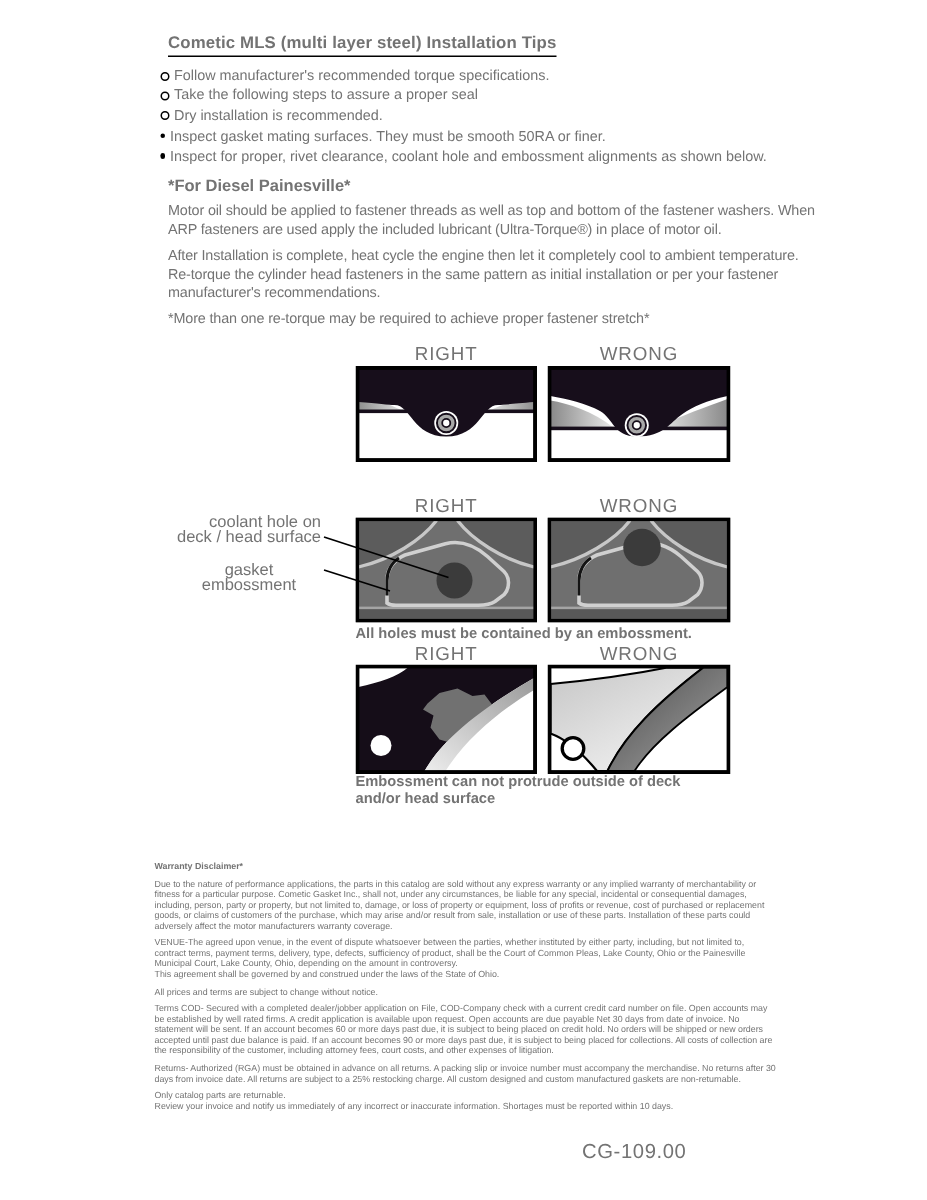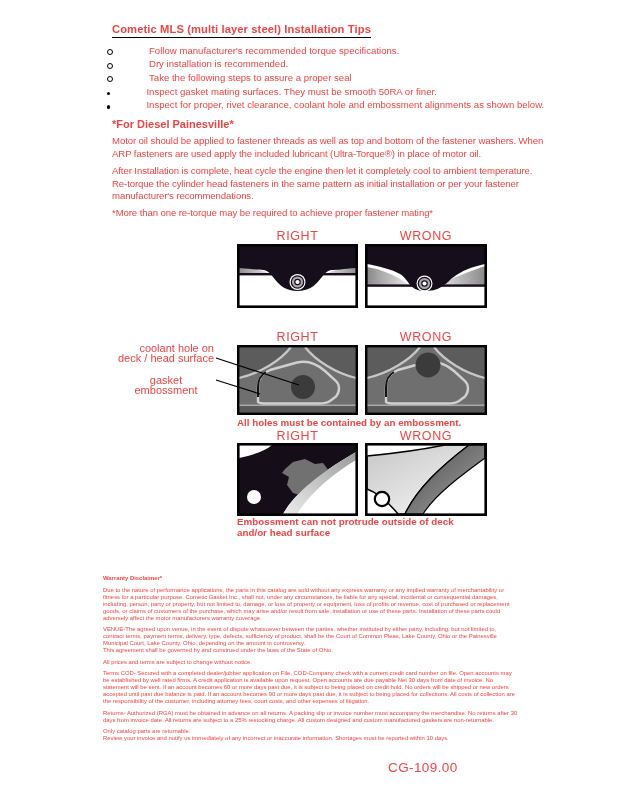--- a/index.html
+++ b/index.html
@@ -1,27 +1,27 @@
 <!DOCTYPE html>
 <html><head>
 <meta charset="utf-8">
 <style>
   html,body{margin:0;padding:0;background:#e8e8e8;}
   #page{
     position:relative;width:618px;height:800px;background:#ffffff;
-    font-family:"Liberation Sans","DejaVu Sans",sans-serif;color:#ef4444;
+    font-family:"Liberation Sans","DejaVu Sans",sans-serif;color:#737373;
     margin:0 auto;overflow:hidden;
   }
   .abs{position:absolute;}
   .title{
     left:112px;top:23px;font-size:11.2px;font-weight:bold;
     border-bottom:1.6px solid #000;padding-bottom:2px;letter-spacing:0.1px;
   }
   .tips{left:107px;top:44px;font-size:9.6px;line-height:13.3px;width:470px;}
-  .tip-row{display:flex;align-items:center;gap:33px;}
+  .tip-row{display:flex;align-items:flex-start;}
   .tip-marker{
     width:4px;height:4px;border:1px solid #000;border-radius:50%;
     margin:3.6px 3px 0 0;flex:0 0 auto;
   }
   .subtips{margin-top:1px;}
   .sub-marker{
     width:3.4px;height:3.4px;background:#000;border-radius:50%;
     margin:4.2px 3px 0 0;flex:0 0 auto;
   }
   .diesel-h{left:112px;top:118px;font-size:11px;font-weight:bold;}
@@ -46,42 +46,42 @@
 
   <div class="abs title">Cometic MLS (multi layer steel) Installation Tips</div>
 
   <div class="abs tips">
     <div class="tip-row">
       <span class="tip-marker"></span>
       <span>Follow manufacturer's recommended torque specifications.</span>
     </div>
     <div class="tip-row">
       <span class="tip-marker"></span>
-      <span>Dry installation is recommended.</span>
+      <span>Take the following steps to assure a proper seal</span>
     </div>
     <div class="tip-row">
       <span class="tip-marker"></span>
-      <span>Take the following steps to assure a proper seal</span>
+      <span>Dry installation is recommended.</span>
     </div>
     <div class="subtips">
       <div class="tip-row">
         <span class="sub-marker"></span>
         <span>Inspect gasket mating surfaces.  They must be smooth 50RA or finer.</span>
       </div>
       <div class="tip-row">
         <span class="sub-marker"></span>
         <span>Inspect for proper, rivet clearance, coolant hole and embossment alignments as shown below.</span>
       </div>
     </div>
   </div>
 
   <div class="abs diesel-h">*For Diesel Painesville*</div>
   <div class="abs para p1">Motor oil should be applied to fastener threads as well as top and bottom of the fastener washers. When ARP fasteners are used apply the included lubricant (Ultra-Torque®) in place of motor oil.</div>
   <div class="abs para p2">After Installation is complete, heat cycle the engine then let it completely cool to ambient temperature. Re-torque the cylinder head fasteners in the same pattern as initial installation or per your fastener manufacturer's recommendations.</div>
-  <div class="abs para note">*More than one re-torque may be required to achieve proper fastener mating*</div>
+  <div class="abs para note">*More than one re-torque may be required to achieve proper fastener stretch*</div>
 
   <div class="abs dlabel" style="left:237px;top:229px;">RIGHT</div>
   <div class="abs dlabel" style="left:365px;top:229px;width:122px;">WRONG</div>
 
   <div class="abs panel" style="left:237px;top:244px;">
     <svg width="121" height="64" viewBox="0 0 121 64">
       <defs>
         <linearGradient id="w1L" x1="0" y1="0" x2="1" y2="0">
             <stop offset="0" stop-color="#8f8f8f"></stop>
             <stop offset="1" stop-color="#e4e4e4"></stop>

